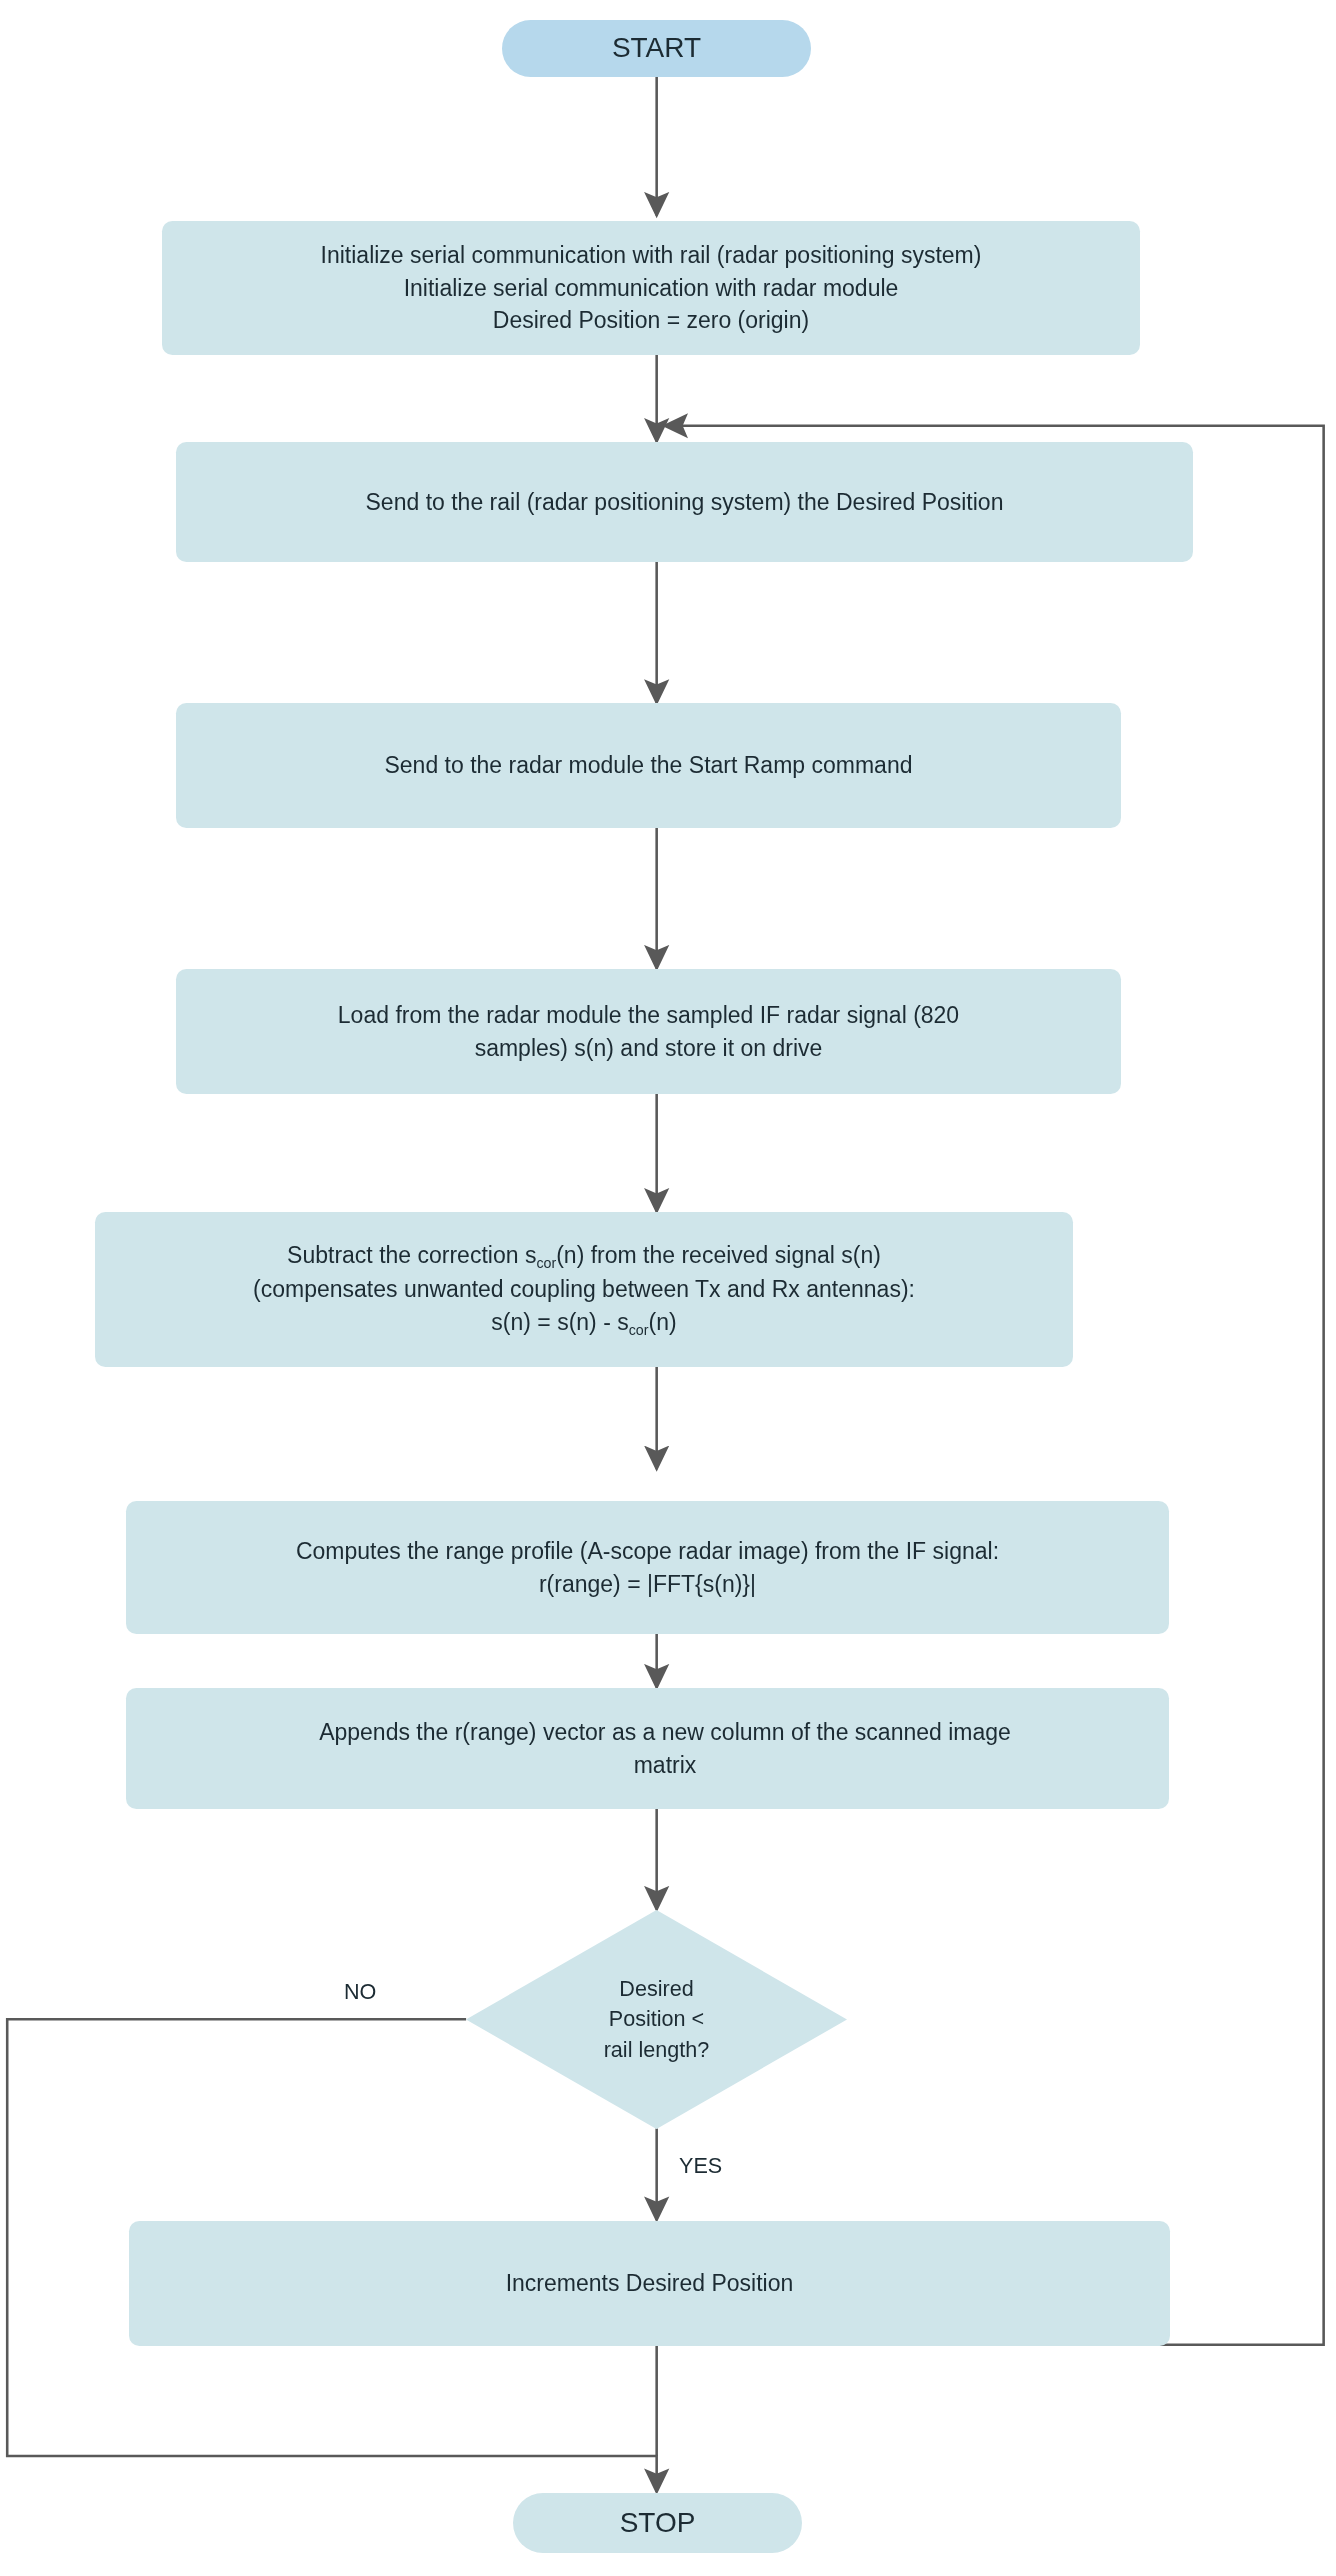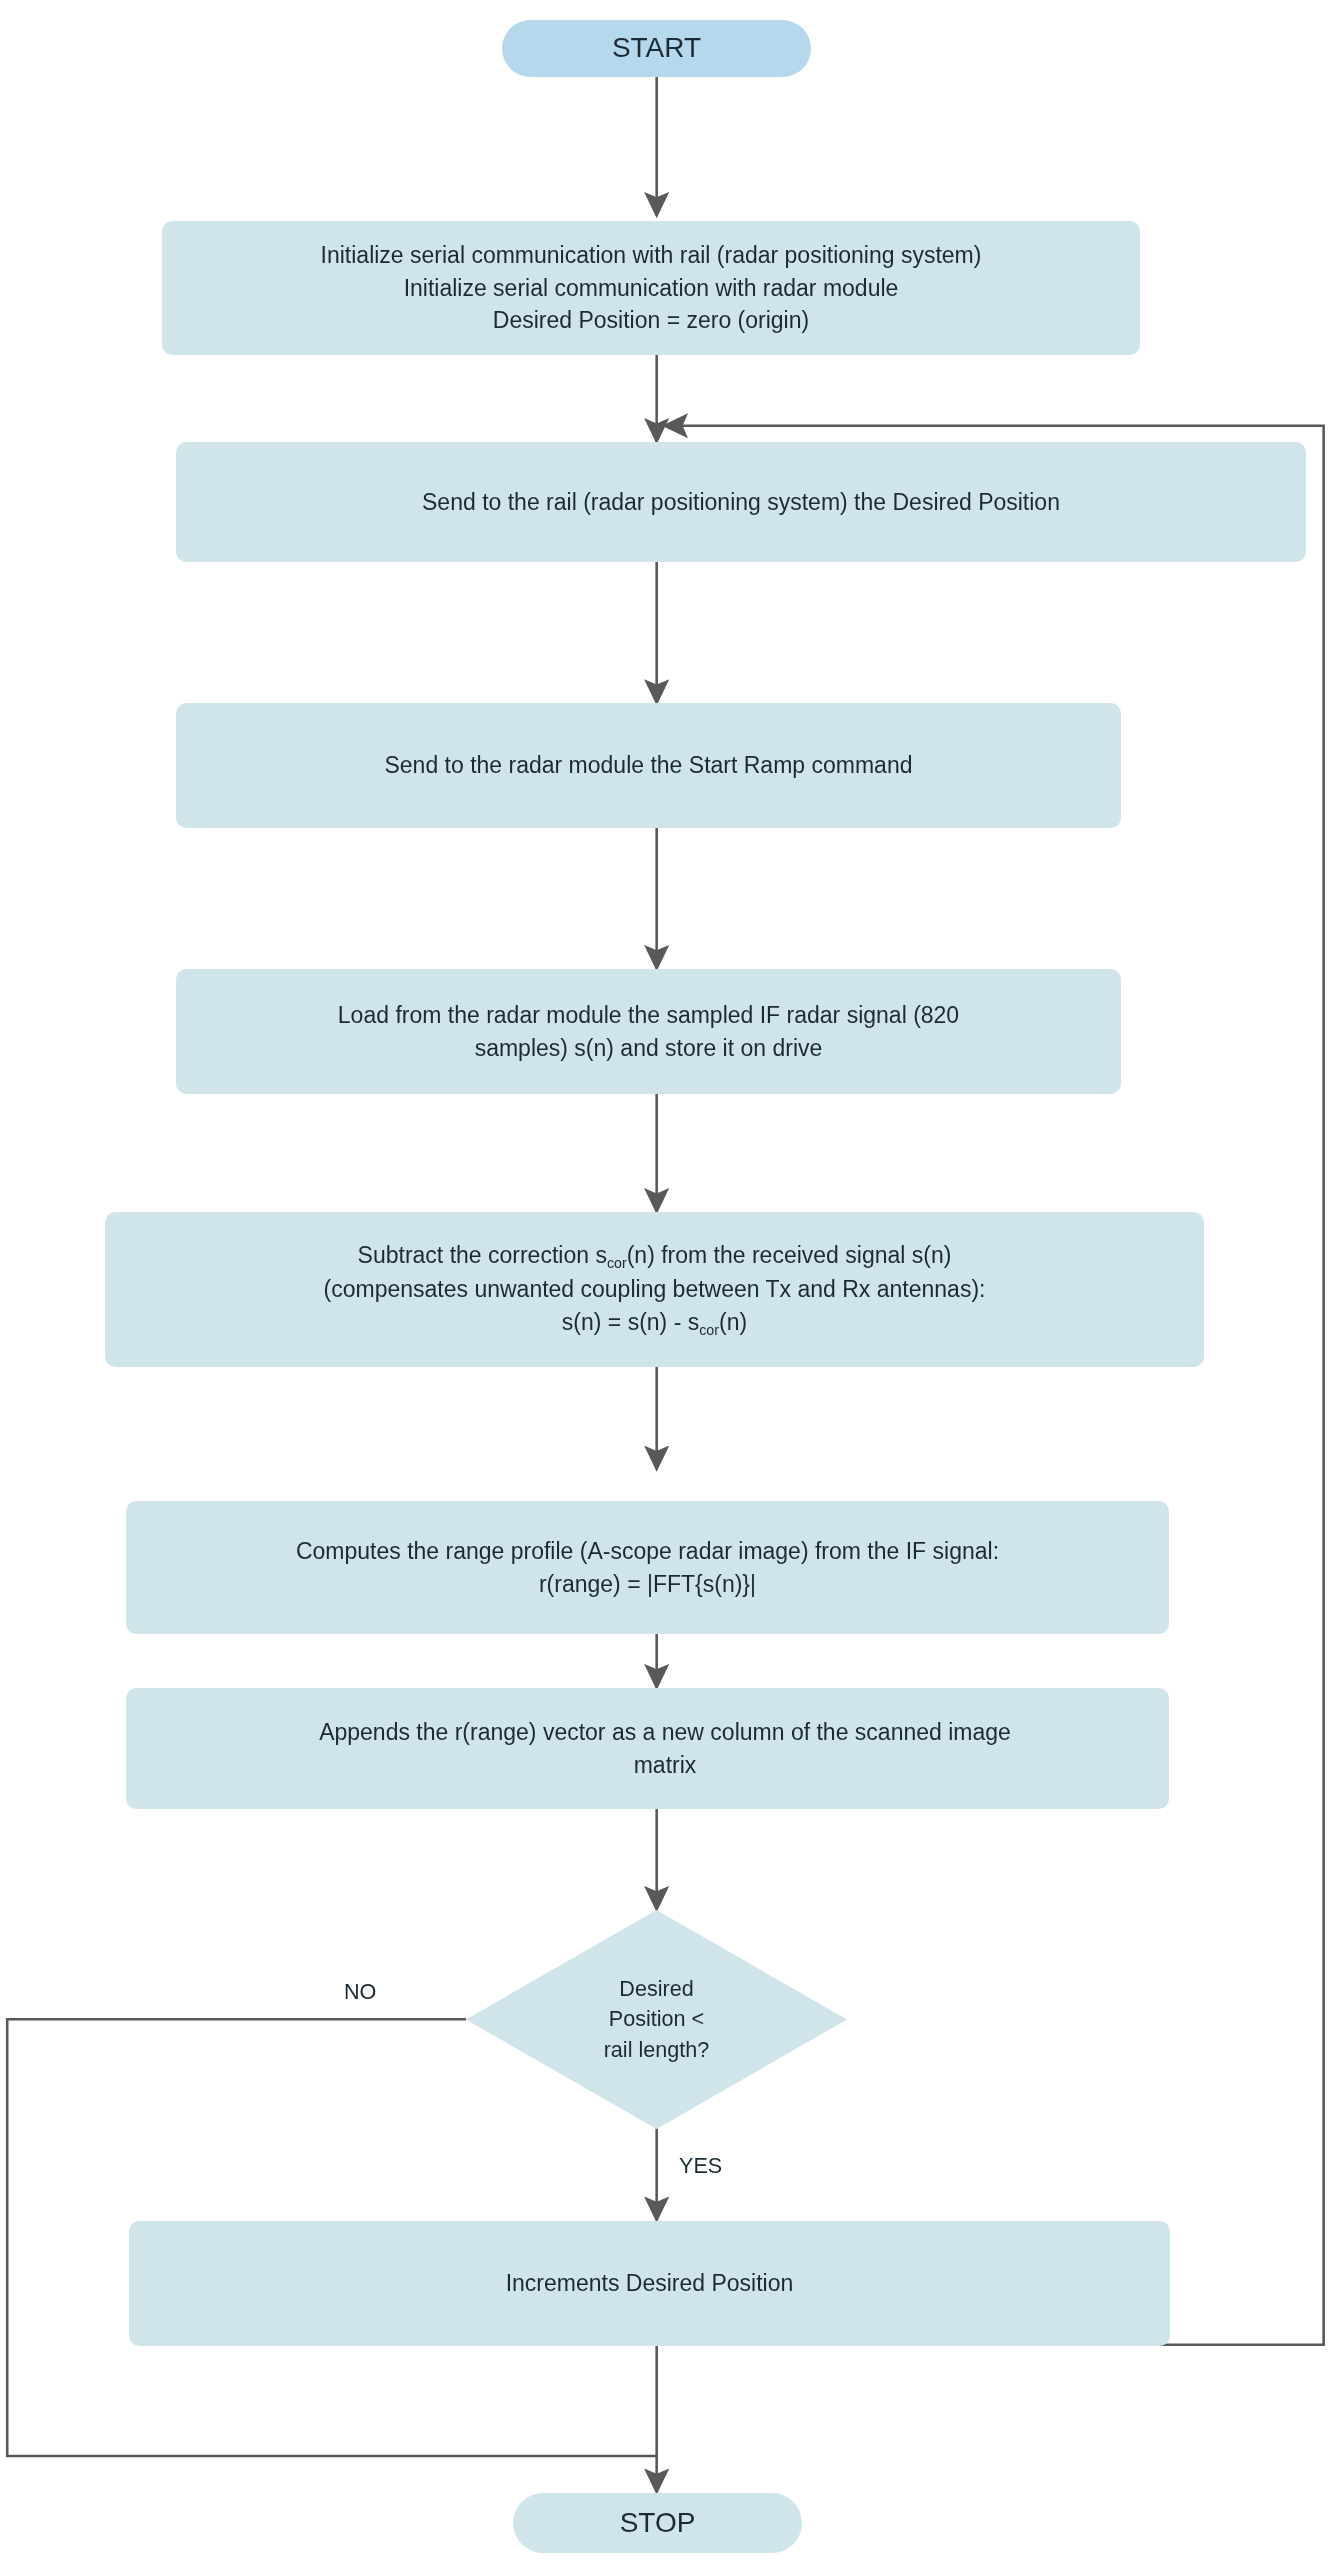--- a/index.html
+++ b/index.html
@@ -66,36 +66,36 @@
   </div>
 
   <div class="node proc f-proc" style="left:162px;top:221px;width:978px;height:134px;">
     <div>
       <span class="nodetext">Initialize serial communication with rail (radar positioning system)</span>
       <span class="nodetext">Initialize serial communication with radar module</span>
       <span class="nodetext">Desired Position = zero (origin)</span>
     </div>
   </div>
 
-  <div class="node proc f-proc" style="left:176px;top:442px;width:1130px;height:120px;">
+  <div class="node proc f-proc" style="left:176px;top:442px;width:1017px;height:120px;">
     <span class="nodetext">Send to the rail (radar positioning system) the Desired Position</span>
   </div>
 
   <div class="node proc f-proc" style="left:176px;top:703px;width:945px;height:125px;">
     <span class="nodetext">Send to the radar module the Start Ramp command</span>
   </div>
 
   <div class="node proc f-proc" style="left:176px;top:969px;width:945px;height:125px;">
     <div>
       <span class="nodetext">Load from the radar module the sampled IF radar signal (820</span>
       <span class="nodetext">samples) s(n) and store it on drive</span>
     </div>
   </div>
 
-  <div class="node proc f-proc" style="left:105px;top:1212px;width:1099px;height:155px;">
+  <div class="node proc f-proc" style="left:95px;top:1212px;width:978px;height:155px;">
     <div>
       <span class="nodetext"><span>Subtract the correction s</span><sub>cor</sub><span>(n) from the received signal s(n)</span></span>
       <span class="nodetext">(compensates unwanted coupling between Tx and Rx antennas):</span>
       <span class="nodetext"><span>s(n) = s(n) - s</span><sub>cor</sub><span>(n)</span></span>
     </div>
   </div>
 
   <div class="node proc f-proc" style="left:126px;top:1469px;width:1043px;height:133px;margin-top:32px;">
     <div>
       <span class="nodetext">Computes the range profile (A-scope radar image) from the IF signal:</span>

